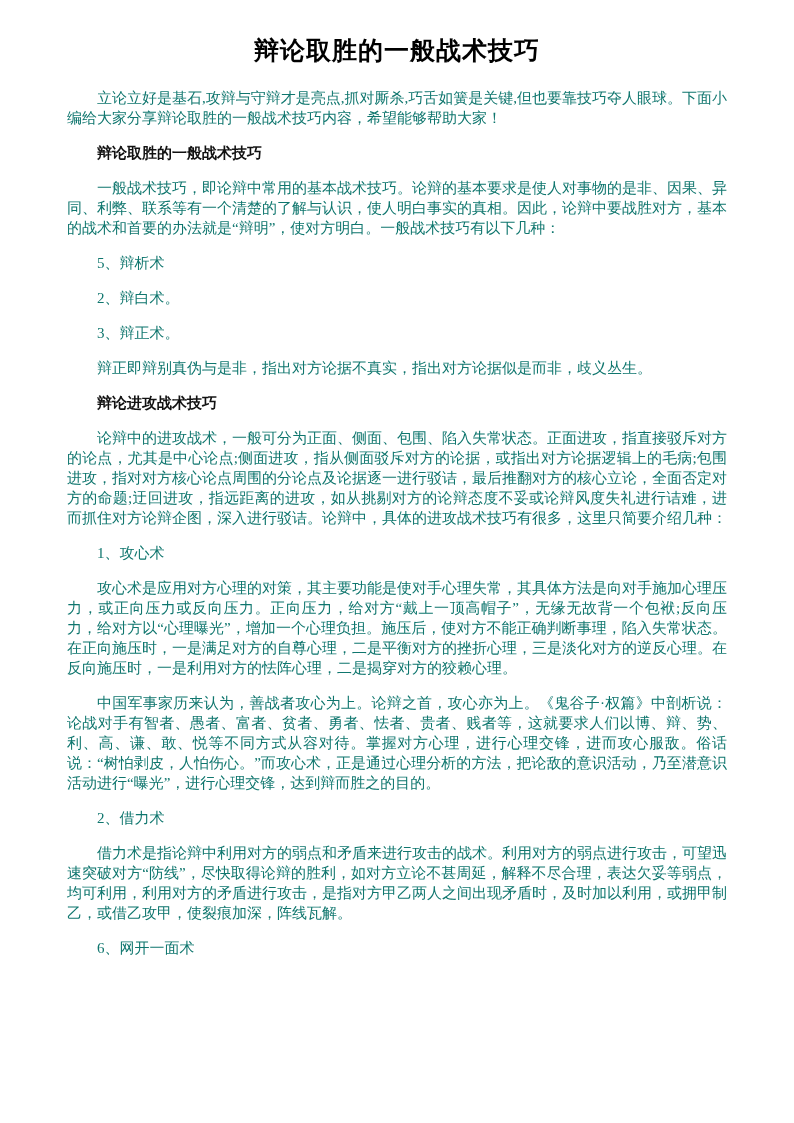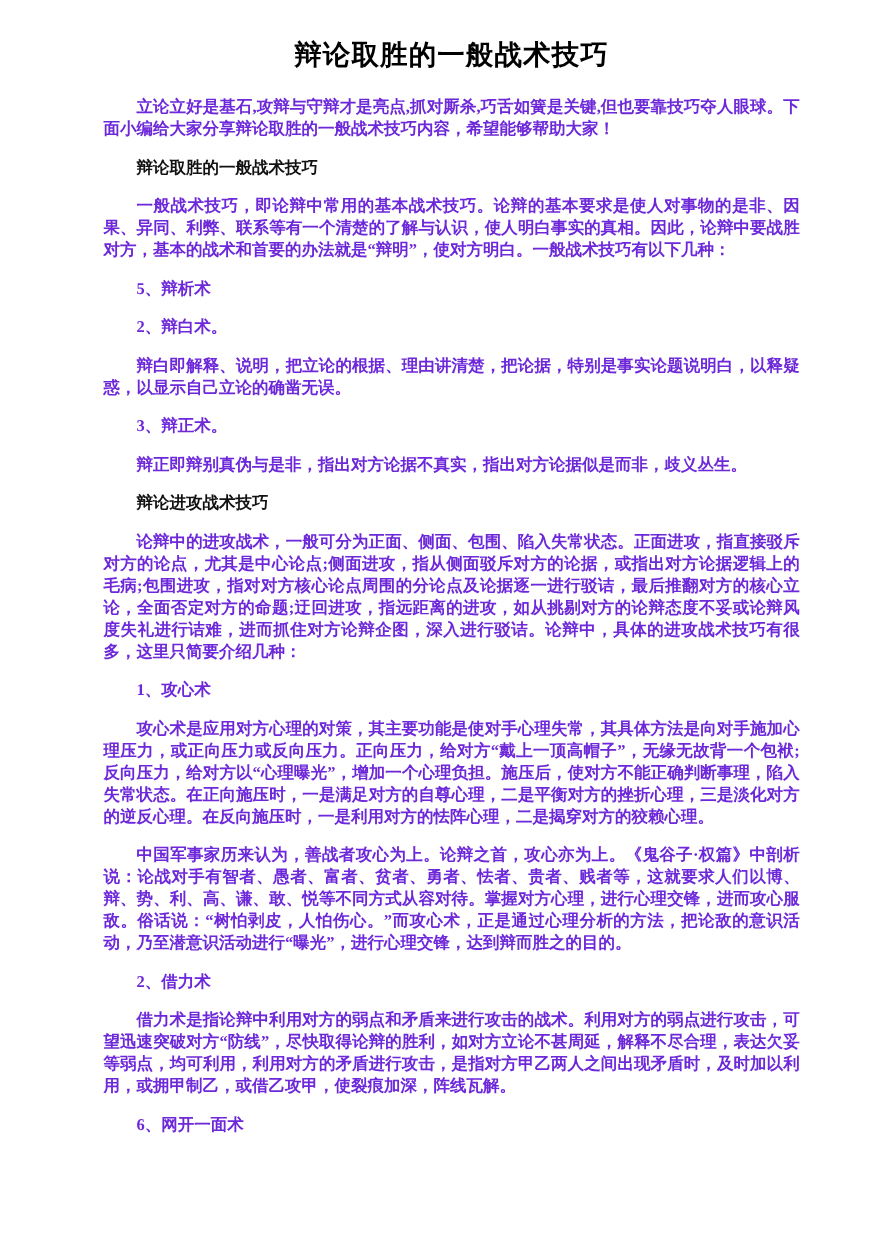--- a/index.html
+++ b/index.html
@@ -4,44 +4,42 @@
 <style>
   * { box-sizing: border-box; }
   html, body { margin: 0; padding: 0; background: #ffffff; }
   .page {
     position: relative;
     width: 794px;
     height: 1123px;
     margin: 0 auto;
     background: #ffffff;
     overflow: hidden;
-    padding-left: 27px;
   }
   .content {
     padding: 28px 67px 0 67px;
   }
   .doc-title {
     font-family: "Liberation Sans", "DejaVu Sans", sans-serif;
     font-weight: 700;
     font-size: 25px;
     line-height: 32px;
     color: #000000;
     text-align: center;
     margin: 6px 0 22px 0;
     letter-spacing: 1px;
   }
   .para {
     font-family: "Liberation Serif", "DejaVu Serif", serif;
     font-size: 15px;
     line-height: 20px;
-    color: #6d28d9;
+    color: #0f766e;
     text-indent: 2em;
     margin: 0 0 15px 0;
     text-align: justify;
-    font-weight: bold;
   }
   .heading {
     font-family: "Liberation Serif", "DejaVu Serif", serif;
     font-size: 15px;
     line-height: 20px;
     color: #111111;
     font-weight: 700;
     text-indent: 2em;
     margin: 3px 0 15px 0;
   }
@@ -51,21 +49,20 @@
 
 <div class="page">
   <div class="content">
     <h1 class="doc-title">辩论取胜的一般战术技巧</h1>
     <div>
         <p class="para">立论立好是基石,攻辩与守辩才是亮点,抓对厮杀,巧舌如簧是关键,但也要靠技巧夺人眼球。下面小编给大家分享辩论取胜的一般战术技巧内容，希望能够帮助大家！</p>
         <p class="heading">辩论取胜的一般战术技巧</p>
         <p class="para">一般战术技巧，即论辩中常用的基本战术技巧。论辩的基本要求是使人对事物的是非、因果、异同、利弊、联系等有一个清楚的了解与认识，使人明白事实的真相。因此，论辩中要战胜对方，基本的战术和首要的办法就是“辩明”，使对方明白。一般战术技巧有以下几种：</p>
         <p class="para">5、辩析术</p>
         <p class="para">2、辩白术。</p>
-        <p class="para">辩白即解释、说明，把立论的根据、理由讲清楚，把论据，特别是事实论题说明白，以释疑惑，以显示自己立论的确凿无误。</p>
         <p class="para">3、辩正术。</p>
         <p class="para">辩正即辩别真伪与是非，指出对方论据不真实，指出对方论据似是而非，歧义丛生。</p>
         <p class="heading">辩论进攻战术技巧</p>
         <p class="para">论辩中的进攻战术，一般可分为正面、侧面、包围、陷入失常状态。正面进攻，指直接驳斥对方的论点，尤其是中心论点;侧面进攻，指从侧面驳斥对方的论据，或指出对方论据逻辑上的毛病;包围进攻，指对对方核心论点周围的分论点及论据逐一进行驳诘，最后推翻对方的核心立论，全面否定对方的命题;迂回进攻，指远距离的进攻，如从挑剔对方的论辩态度不妥或论辩风度失礼进行诘难，进而抓住对方论辩企图，深入进行驳诘。论辩中，具体的进攻战术技巧有很多，这里只简要介绍几种：</p>
         <p class="para">1、攻心术</p>
         <p class="para">攻心术是应用对方心理的对策，其主要功能是使对手心理失常，其具体方法是向对手施加心理压力，或正向压力或反向压力。正向压力，给对方“戴上一顶高帽子”，无缘无故背一个包袱;反向压力，给对方以“心理曝光”，增加一个心理负担。施压后，使对方不能正确判断事理，陷入失常状态。在正向施压时，一是满足对方的自尊心理，二是平衡对方的挫折心理，三是淡化对方的逆反心理。在反向施压时，一是利用对方的怯阵心理，二是揭穿对方的狡赖心理。</p>
         <p class="para">中国军事家历来认为，善战者攻心为上。论辩之首，攻心亦为上。《鬼谷子·权篇》中剖析说：论战对手有智者、愚者、富者、贫者、勇者、怯者、贵者、贱者等，这就要求人们以博、辩、势、利、高、谦、敢、悦等不同方式从容对待。掌握对方心理，进行心理交锋，进而攻心服敌。俗话说：“树怕剥皮，人怕伤心。”而攻心术，正是通过心理分析的方法，把论敌的意识活动，乃至潜意识活动进行“曝光”，进行心理交锋，达到辩而胜之的目的。</p>
         <p class="para">2、借力术</p>
         <p class="para">借力术是指论辩中利用对方的弱点和矛盾来进行攻击的战术。利用对方的弱点进行攻击，可望迅速突破对方“防线”，尽快取得论辩的胜利，如对方立论不甚周延，解释不尽合理，表达欠妥等弱点，均可利用，利用对方的矛盾进行攻击，是指对方甲乙两人之间出现矛盾时，及时加以利用，或拥甲制乙，或借乙攻甲，使裂痕加深，阵线瓦解。</p>
         <p class="para">6、网开一面术</p>

